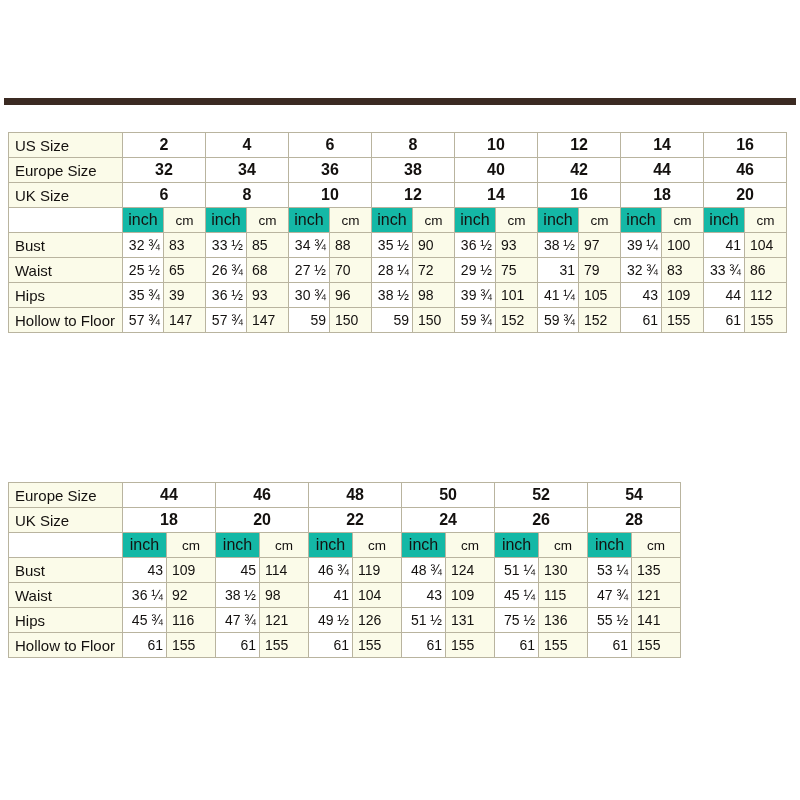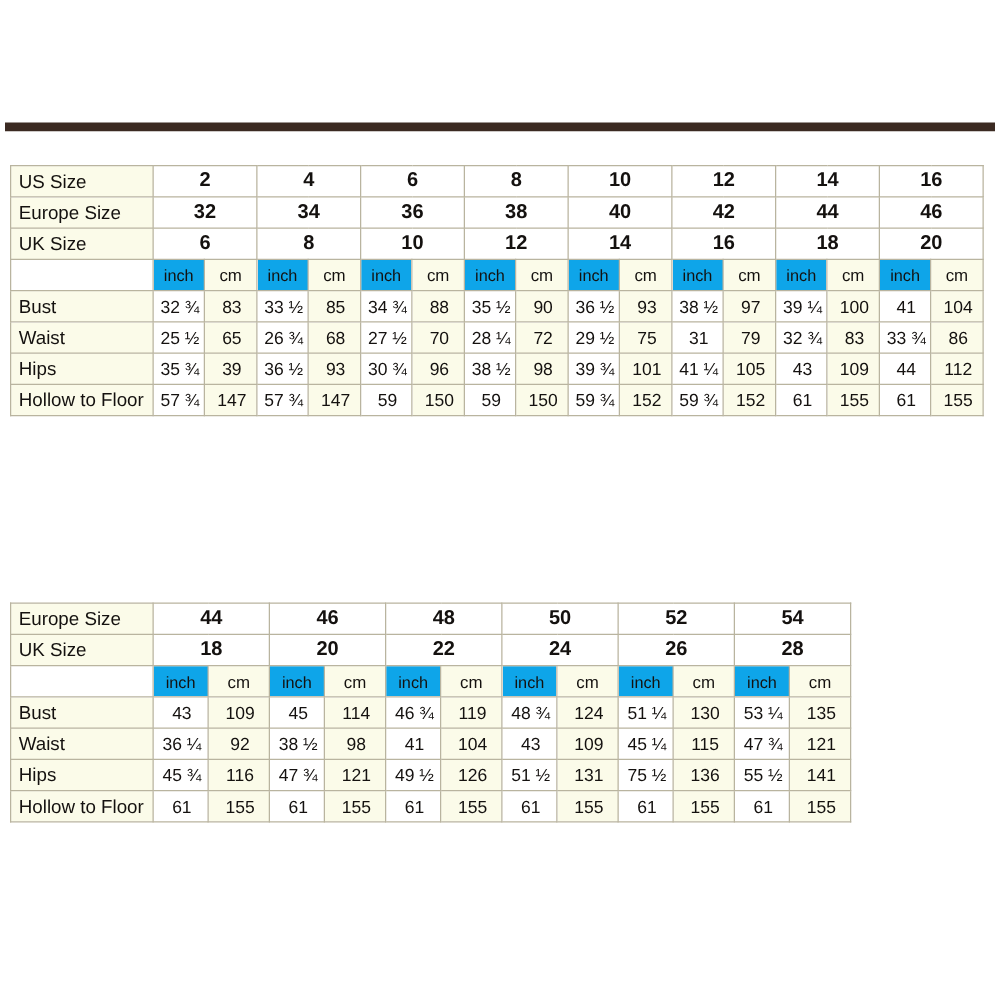--- a/index.html
+++ b/index.html
@@ -62,37 +62,37 @@
     padding-left: 6px;
     background: #fbfbe9;
     font-size: 15px;
   }
   .tbl td.num-b {
     font-weight: bold;
     font-size: 16px;
     background: #ffffff;
   }
   .tbl td.unit {
-    background: #0ea5e9;
-    font-size: 13px;
+    background: #14b8a6;
+    font-size: 16px;
   }
   .tbl td.unit-cm {
     background: #fbfbe9;
     font-size: 13.5px;
   }
   .tbl td.v-in {
     background: #ffffff;
     font-size: 14px;
-    text-align: center;
+    text-align: right;
     padding-left: 5px;
   }
   .tbl td.v-cm {
     background: #fbfbe9;
     font-size: 14px;
-    text-align: center;
+    text-align: left;
     padding-left: 5px;
   }
   .tbl td.blank { background: #ffffff; }
 
   
   #table1 { left: 8px; top: 132px; width: 778px; }
   
   #table2 { left: 8px; top: 482px; width: 672px; }
 
   .spacer-gap {

